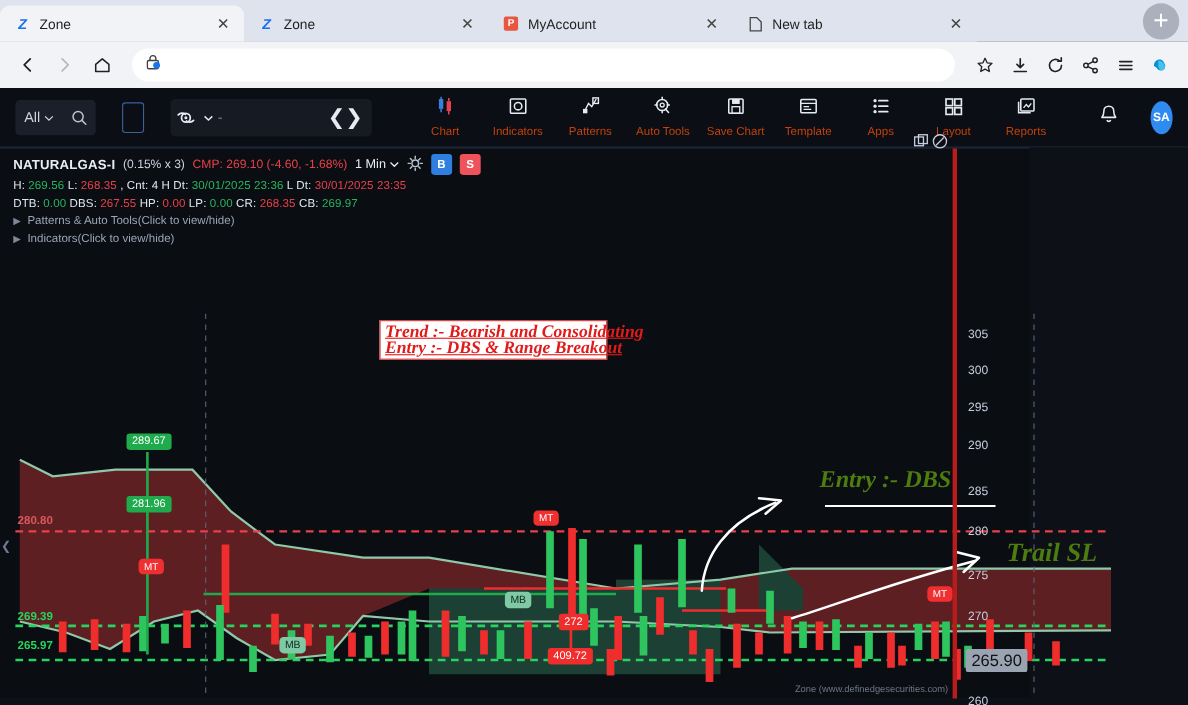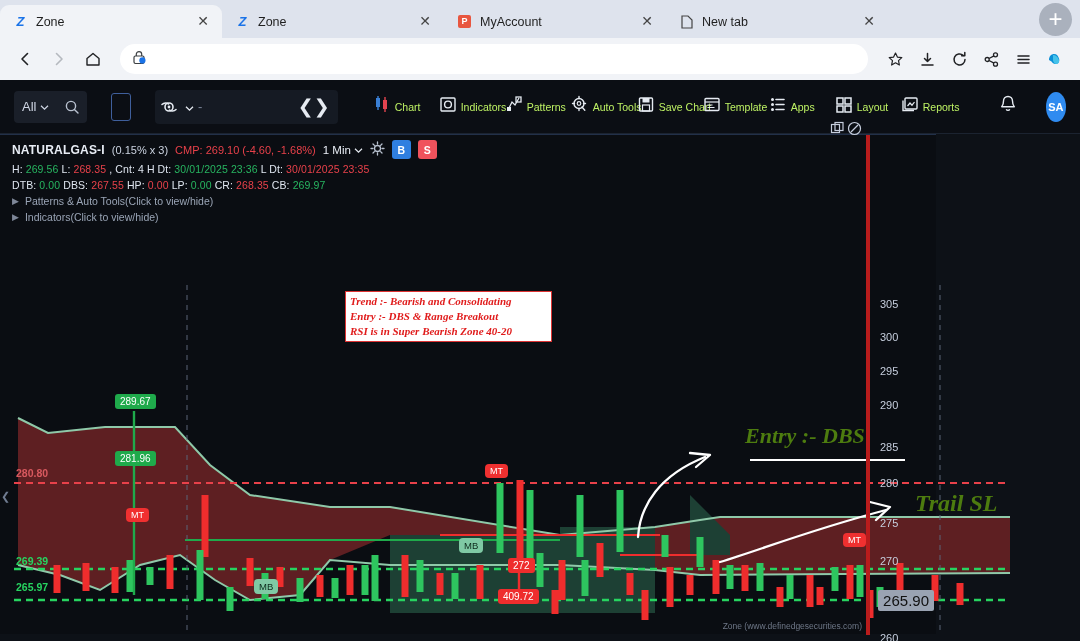--- a/index.html
+++ b/index.html
@@ -46,22 +46,22 @@
   .icon-btn { width:30px; height:30px; display:flex; align-items:center;
       justify-content:center; color:#b9c2d0; }
   .sq-btn { width:28px; height:28px; border:1.5px solid #3f5f9c; border-radius:3px;
       margin:0 8px; }
   .symbox { display:flex; align-items:center; height:34px; background:#151a23;
       border-radius:4px; width:270px; }
   .symbox .dash { color:#7a8496; font-size:13px; padding-left:4px; }
   .prevnext { display:flex; align-items:center; color:#e6ebf2; font-size:19px; gap:1px;
       padding-right:8px; }
   .tool-items { display:flex; align-items:center; gap:0; margin-left:18px; }
-  .tool { width:66px; display:flex; flex-direction:row; align-items:center; gap:3px;
-      color:#bef264; }
+  .tool { width:66px; display:flex; flex-direction:column; align-items:center; gap:3px;
+      color:#c2410c; }
   .tool .lbl { font-size:10.5px; white-space:nowrap; }
   .spacer { flex:1; }
   .bell { color:#e6ebf2; margin-right:12px; }
   .avatar { width:30px; height:30px; border-radius:50%; background:#2f8bf0; color:#fff;
       font-size:11px; font-weight:bold; display:flex; align-items:center;
       justify-content:center; margin-right:6px; }
 
   
   .chartwrap { position:relative; width:936px; height:500px; background:#0a0d12;
       border-top:1px solid #223049; }
@@ -80,22 +80,22 @@
   .row2, .row3 { font-size:10.5px; color:#dfe6f0; margin-top:4px; letter-spacing:.1px; }
   .g { color:#27b560; } .r { color:#e8414a; }
   .rowtog { font-size:10.5px; color:#9aa5b6; margin-top:4px; display:flex;
       align-items:center; gap:6px; }
   .tri { color:#7e8798; font-size:9px; }
 
   .note {
       position:absolute; left:345px; top:156px; width:207px; background:#fff;
       border:1.5px solid #d33; padding:2px 4px; z-index:7;
       font-family:"Liberation Serif", serif; }
-  .note div { color:#e01b1b; font-size:11px; font-weight:bold; font-style:italic;
-      line-height:15px; white-space:nowrap; }
+  .note div { color:#e01b1b; font-size:16px; font-weight:bold; font-style:italic;
+      line-height:15px; white-space:nowrap;text-decoration:underline; }
 
   .pricescale { position:absolute; right:0; top:0; width:70px; height:500px;
       border-left:4px solid #b91c1c; z-index:5; }
   .ptick { position:absolute; left:10px; font-size:11px; color:#c6cedd; }
   .plast { position:absolute; right:2px; background:#9aa3b2; color:#111; font-size:15px;
       padding:2px 5px; border-radius:2px; }
 
   .plot { position:absolute; left:0; top:0; width:1010px; height:500px; }
   .lblL { position:absolute; font-size:10.5px; font-weight:bold; z-index:4; }
 
@@ -445,21 +445,20 @@
     </div>
     <div class="rowtog">
       <span class="tri">▶</span>
       <span>Indicators(Click to view/hide)</span>
     </div>
   </div>
 
   <div class="note">
     <div>Trend :- Bearish and Consolidating</div>
     <div>Entry :- DBS &amp; Range Breakout</div>
-    <div>RSI is in Super Bearish Zone 40-20</div>
   </div>
 
   <div class="lblL" style="left:16px; top:332px; color:#d8595f;">280.80</div>
   <div class="lblL" style="left:16px; top:420px; color:#27d460;">269.39</div>
   <div class="lblL" style="left:16px; top:446px; color:#27d460;">265.97</div>
 
   <div class="tag tag-g" style="left:115px; top:259px;">289.67</div>
   <div class="tag tag-g" style="left:115px; top:316px;">281.96</div>
   <div class="tag tag-mt" style="left:126px; top:373px;">MT</div>
   <div class="tag tag-mb" style="left:254px; top:444px;">MB</div>

